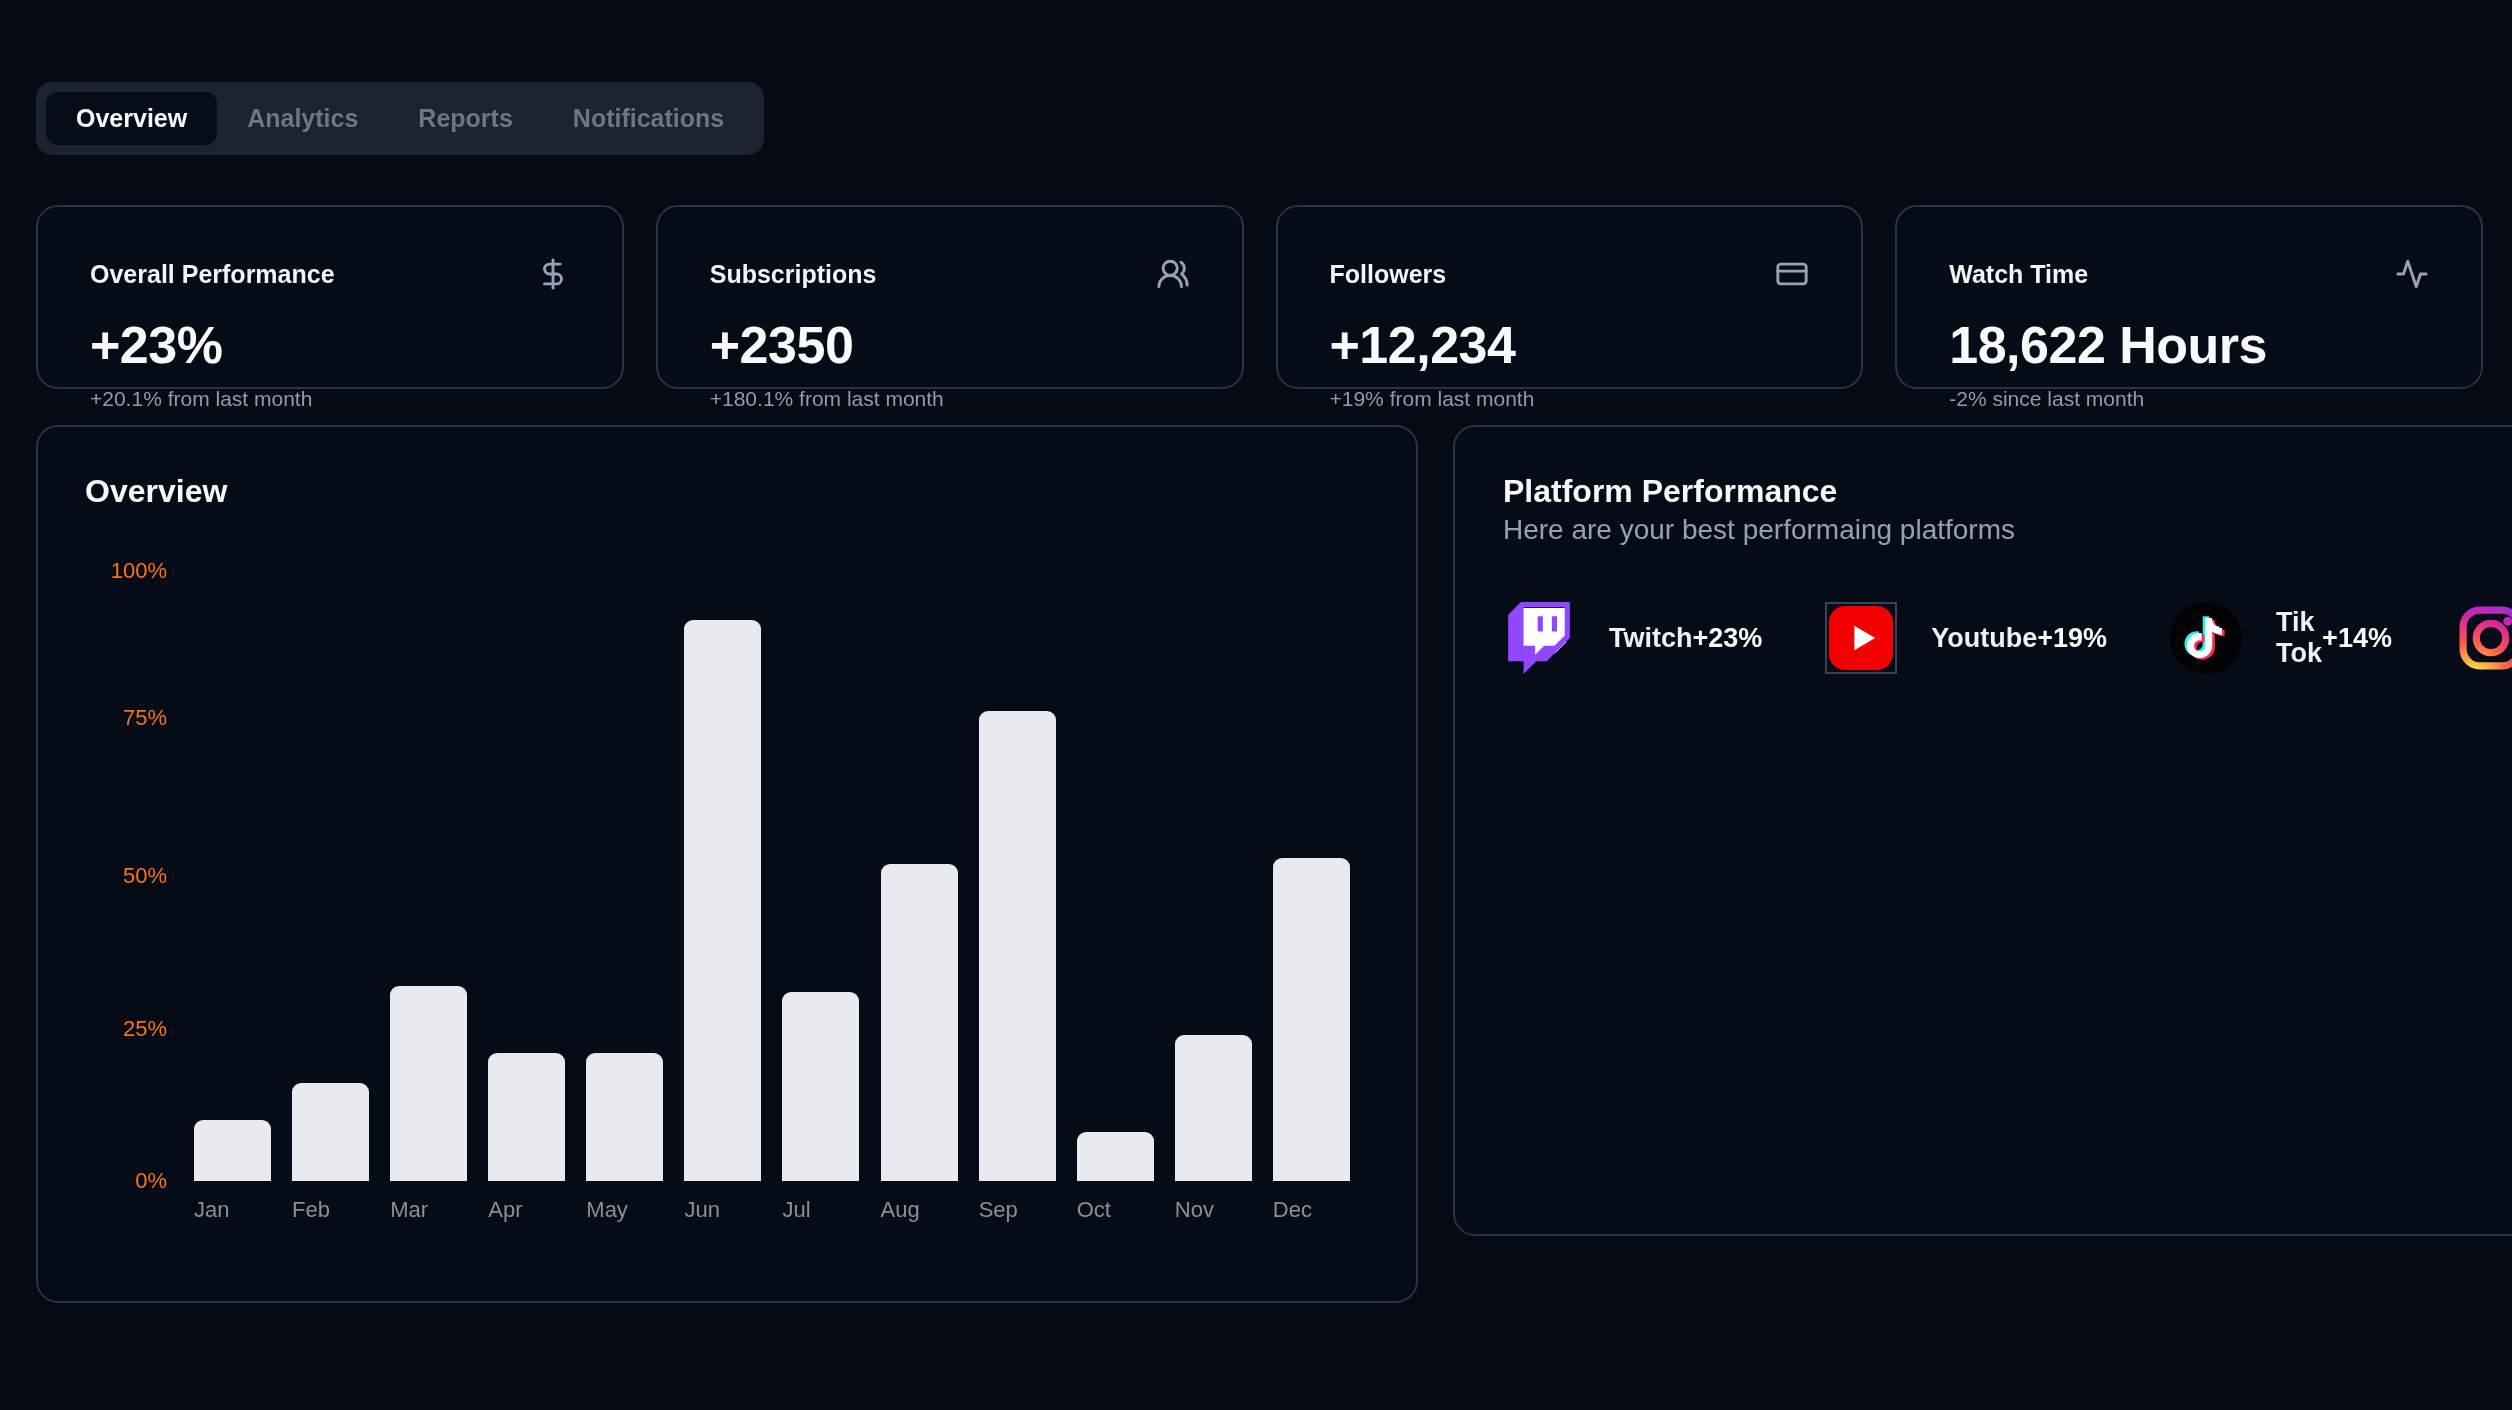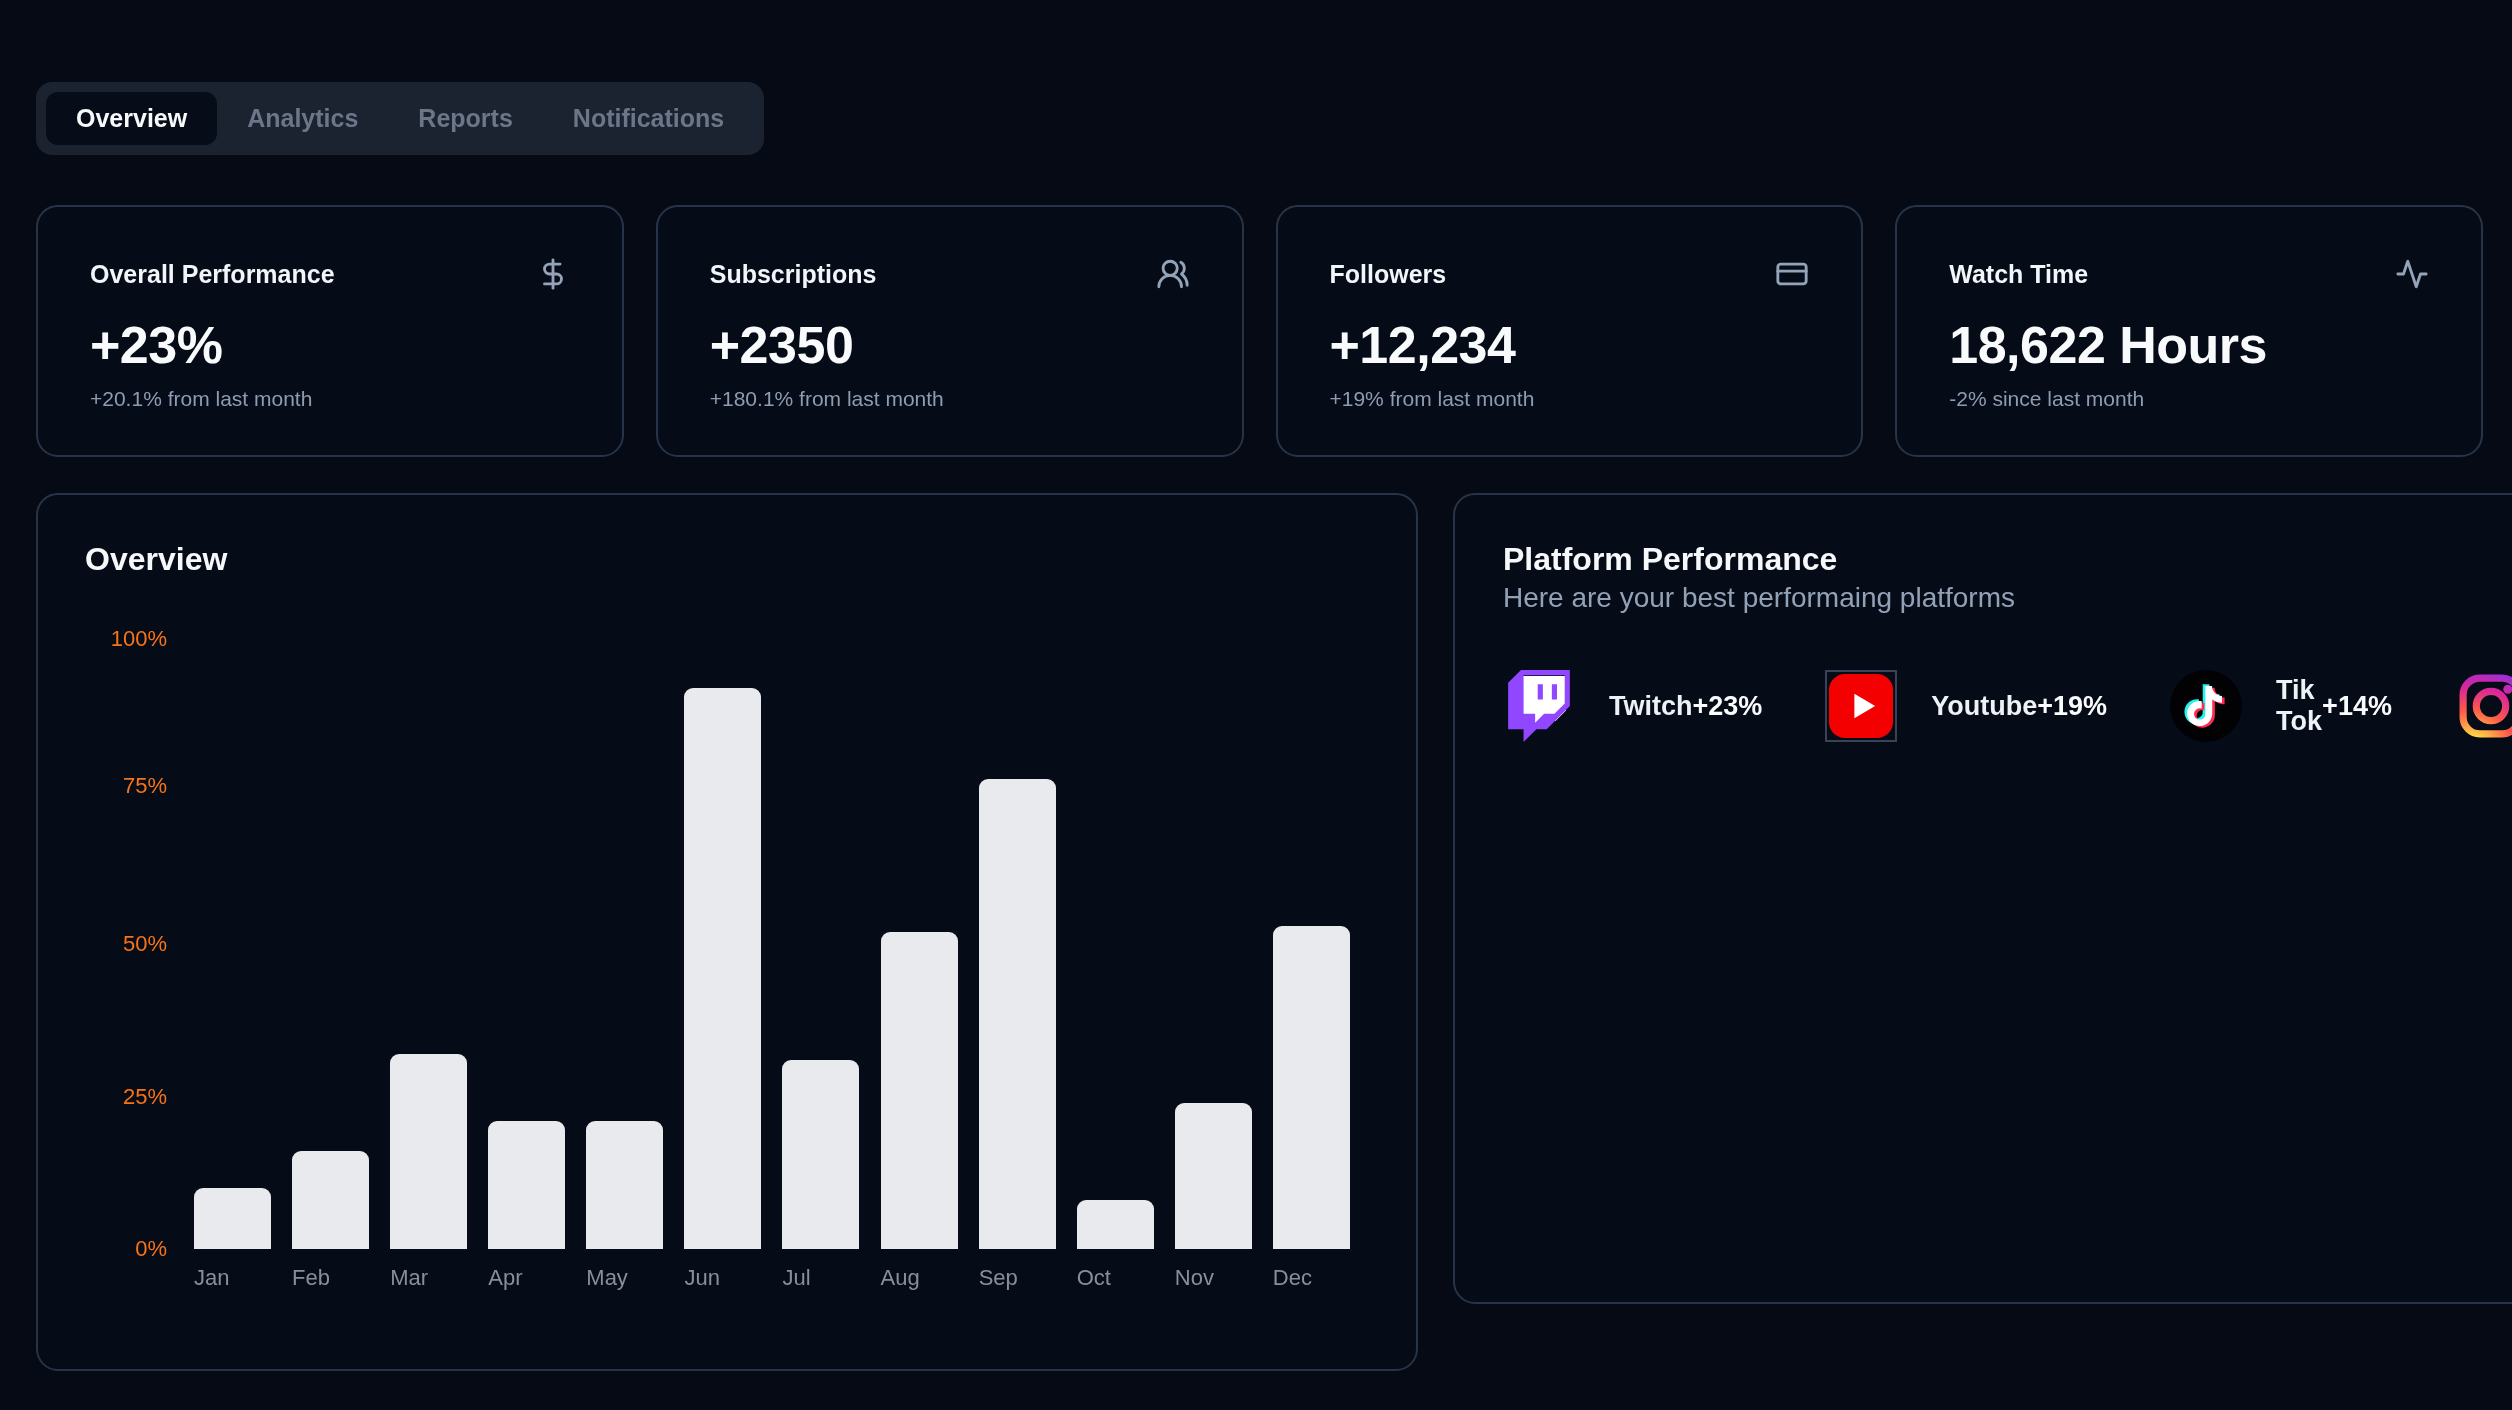--- a/index.html
+++ b/index.html
@@ -31,21 +31,21 @@
   
   .stats {
     margin-top:50px;
     display:grid; grid-template-columns:repeat(4,1fr); gap:32px;
   }
   .card {
     background:#050c18;
     border:2px solid #273447;
     border-radius:22px;
   }
-  .stat-card { height:252px; padding:50px 52px; }
+  .stat-card { height:184px; padding:50px 52px; }
   .stat-head { display:flex; justify-content:space-between; align-items:center; }
   .stat-title { font-size:25px; font-weight:600; color:#f2f5f9; }
   .stat-icon svg { width:34px; height:34px; display:block; }
   .stat-value { margin-top:24px; font-size:52px; font-weight:800; letter-spacing:-0.5px; color:#f8fafc; }
   .stat-sub { margin-top:12px; font-size:21px; color:#8e9cb2; }
 
   
   .panels {
     margin-top:36px;
     display:grid; grid-template-columns:1382px 1fr; gap:35px;

